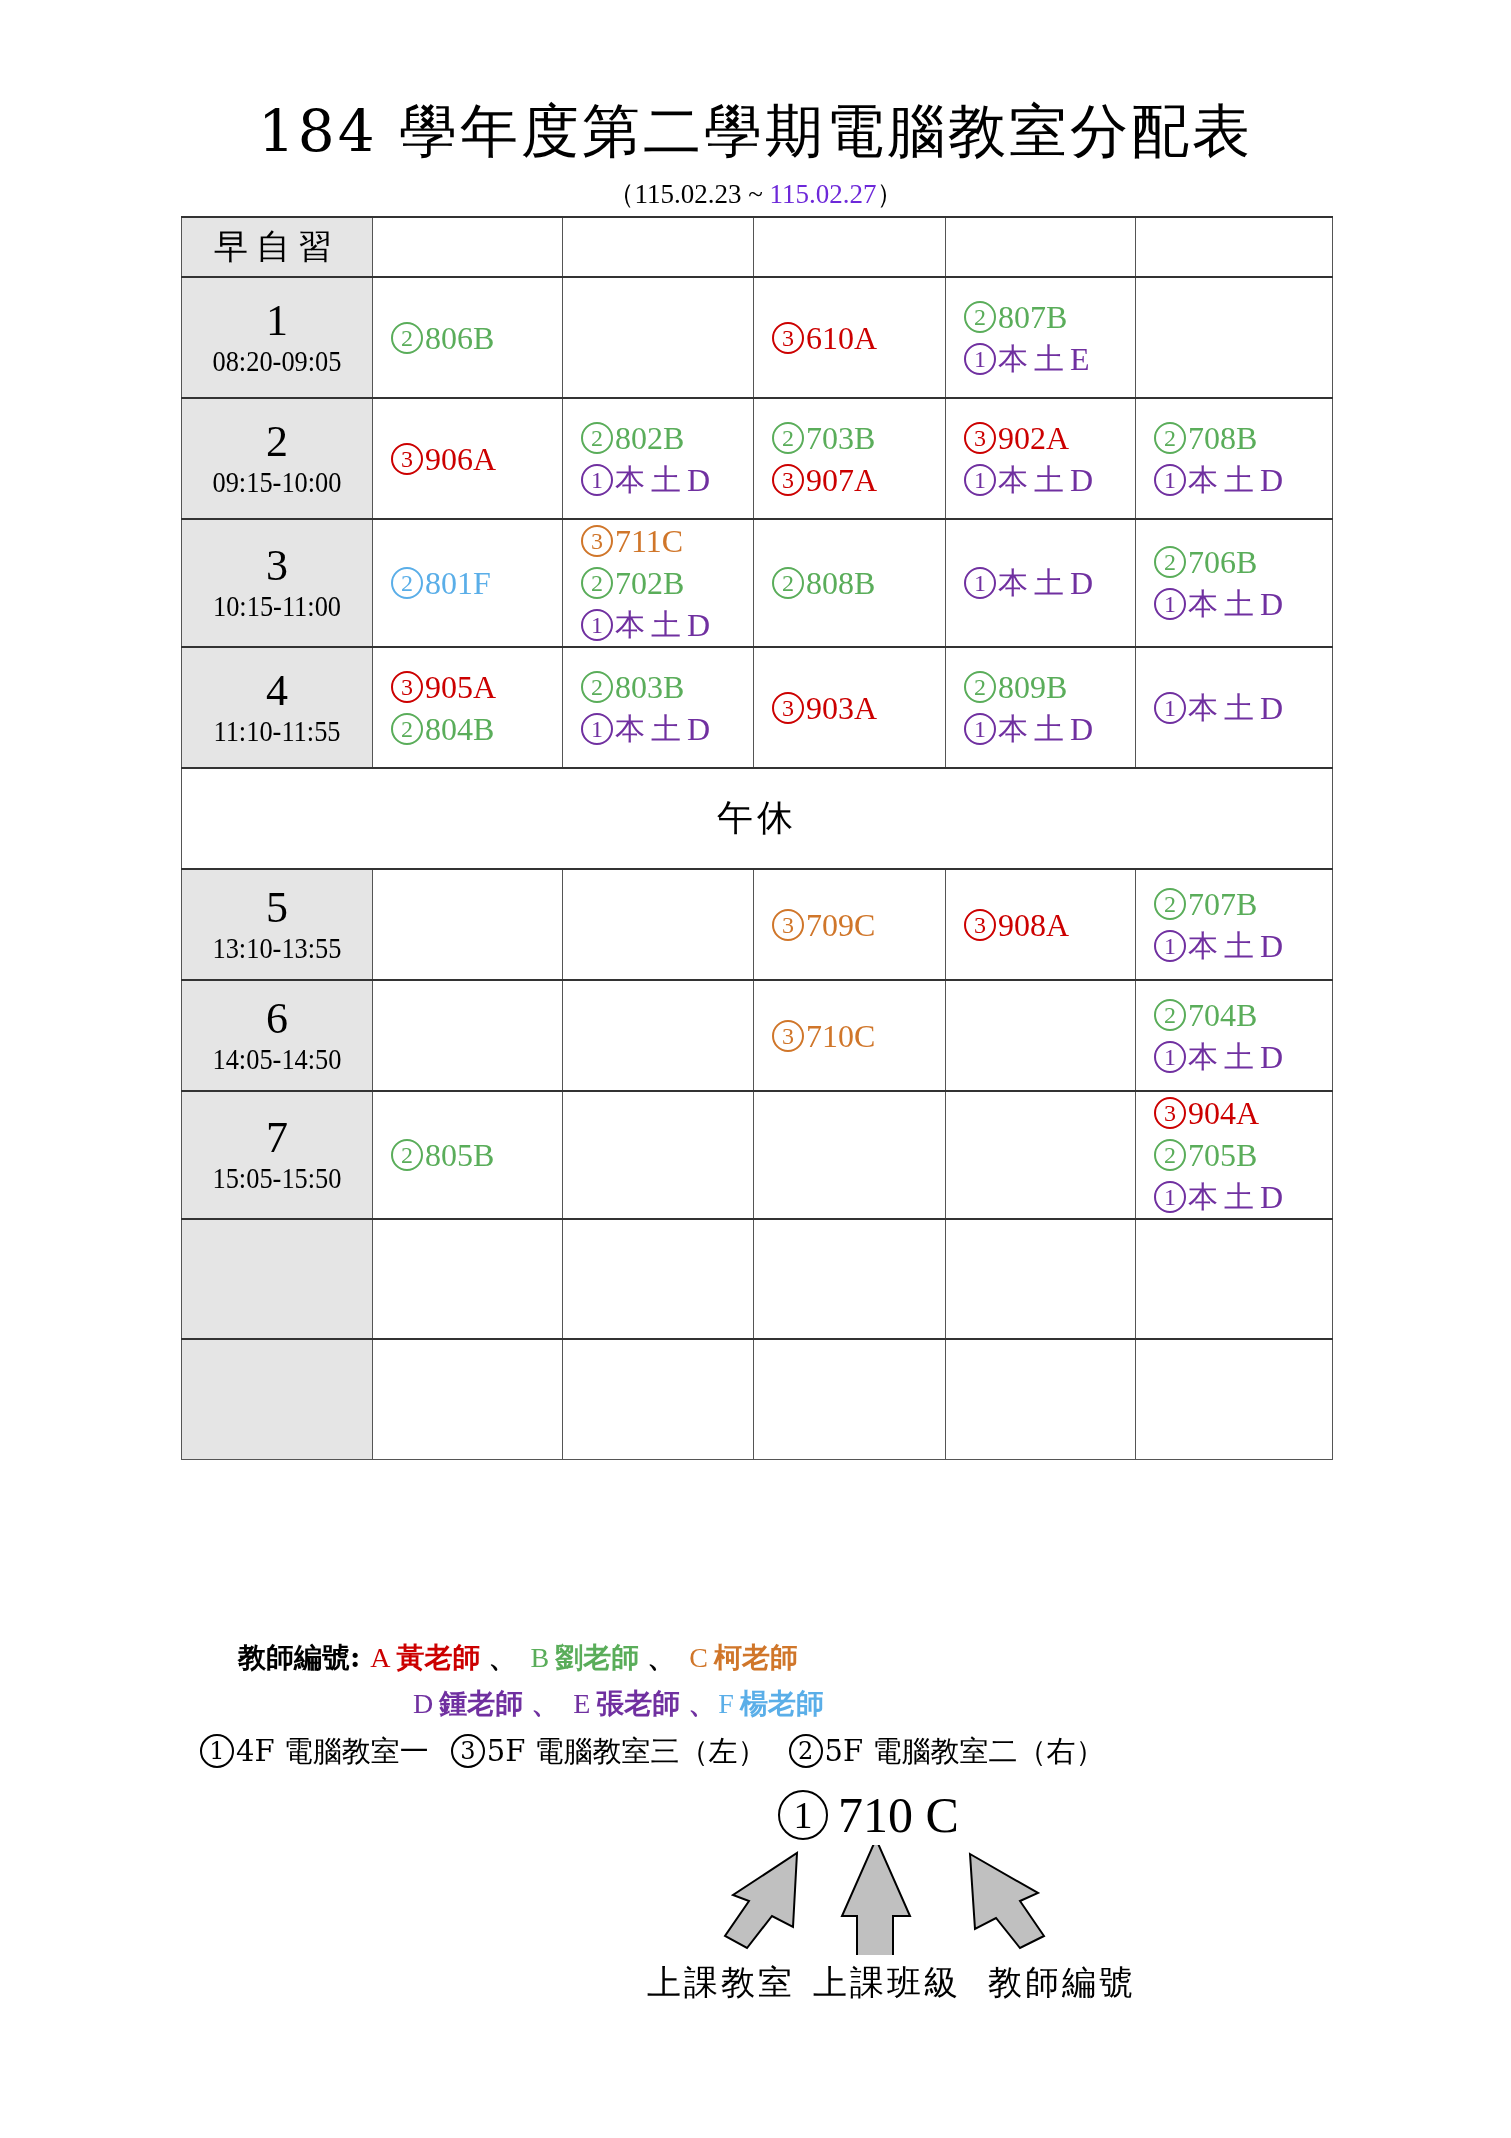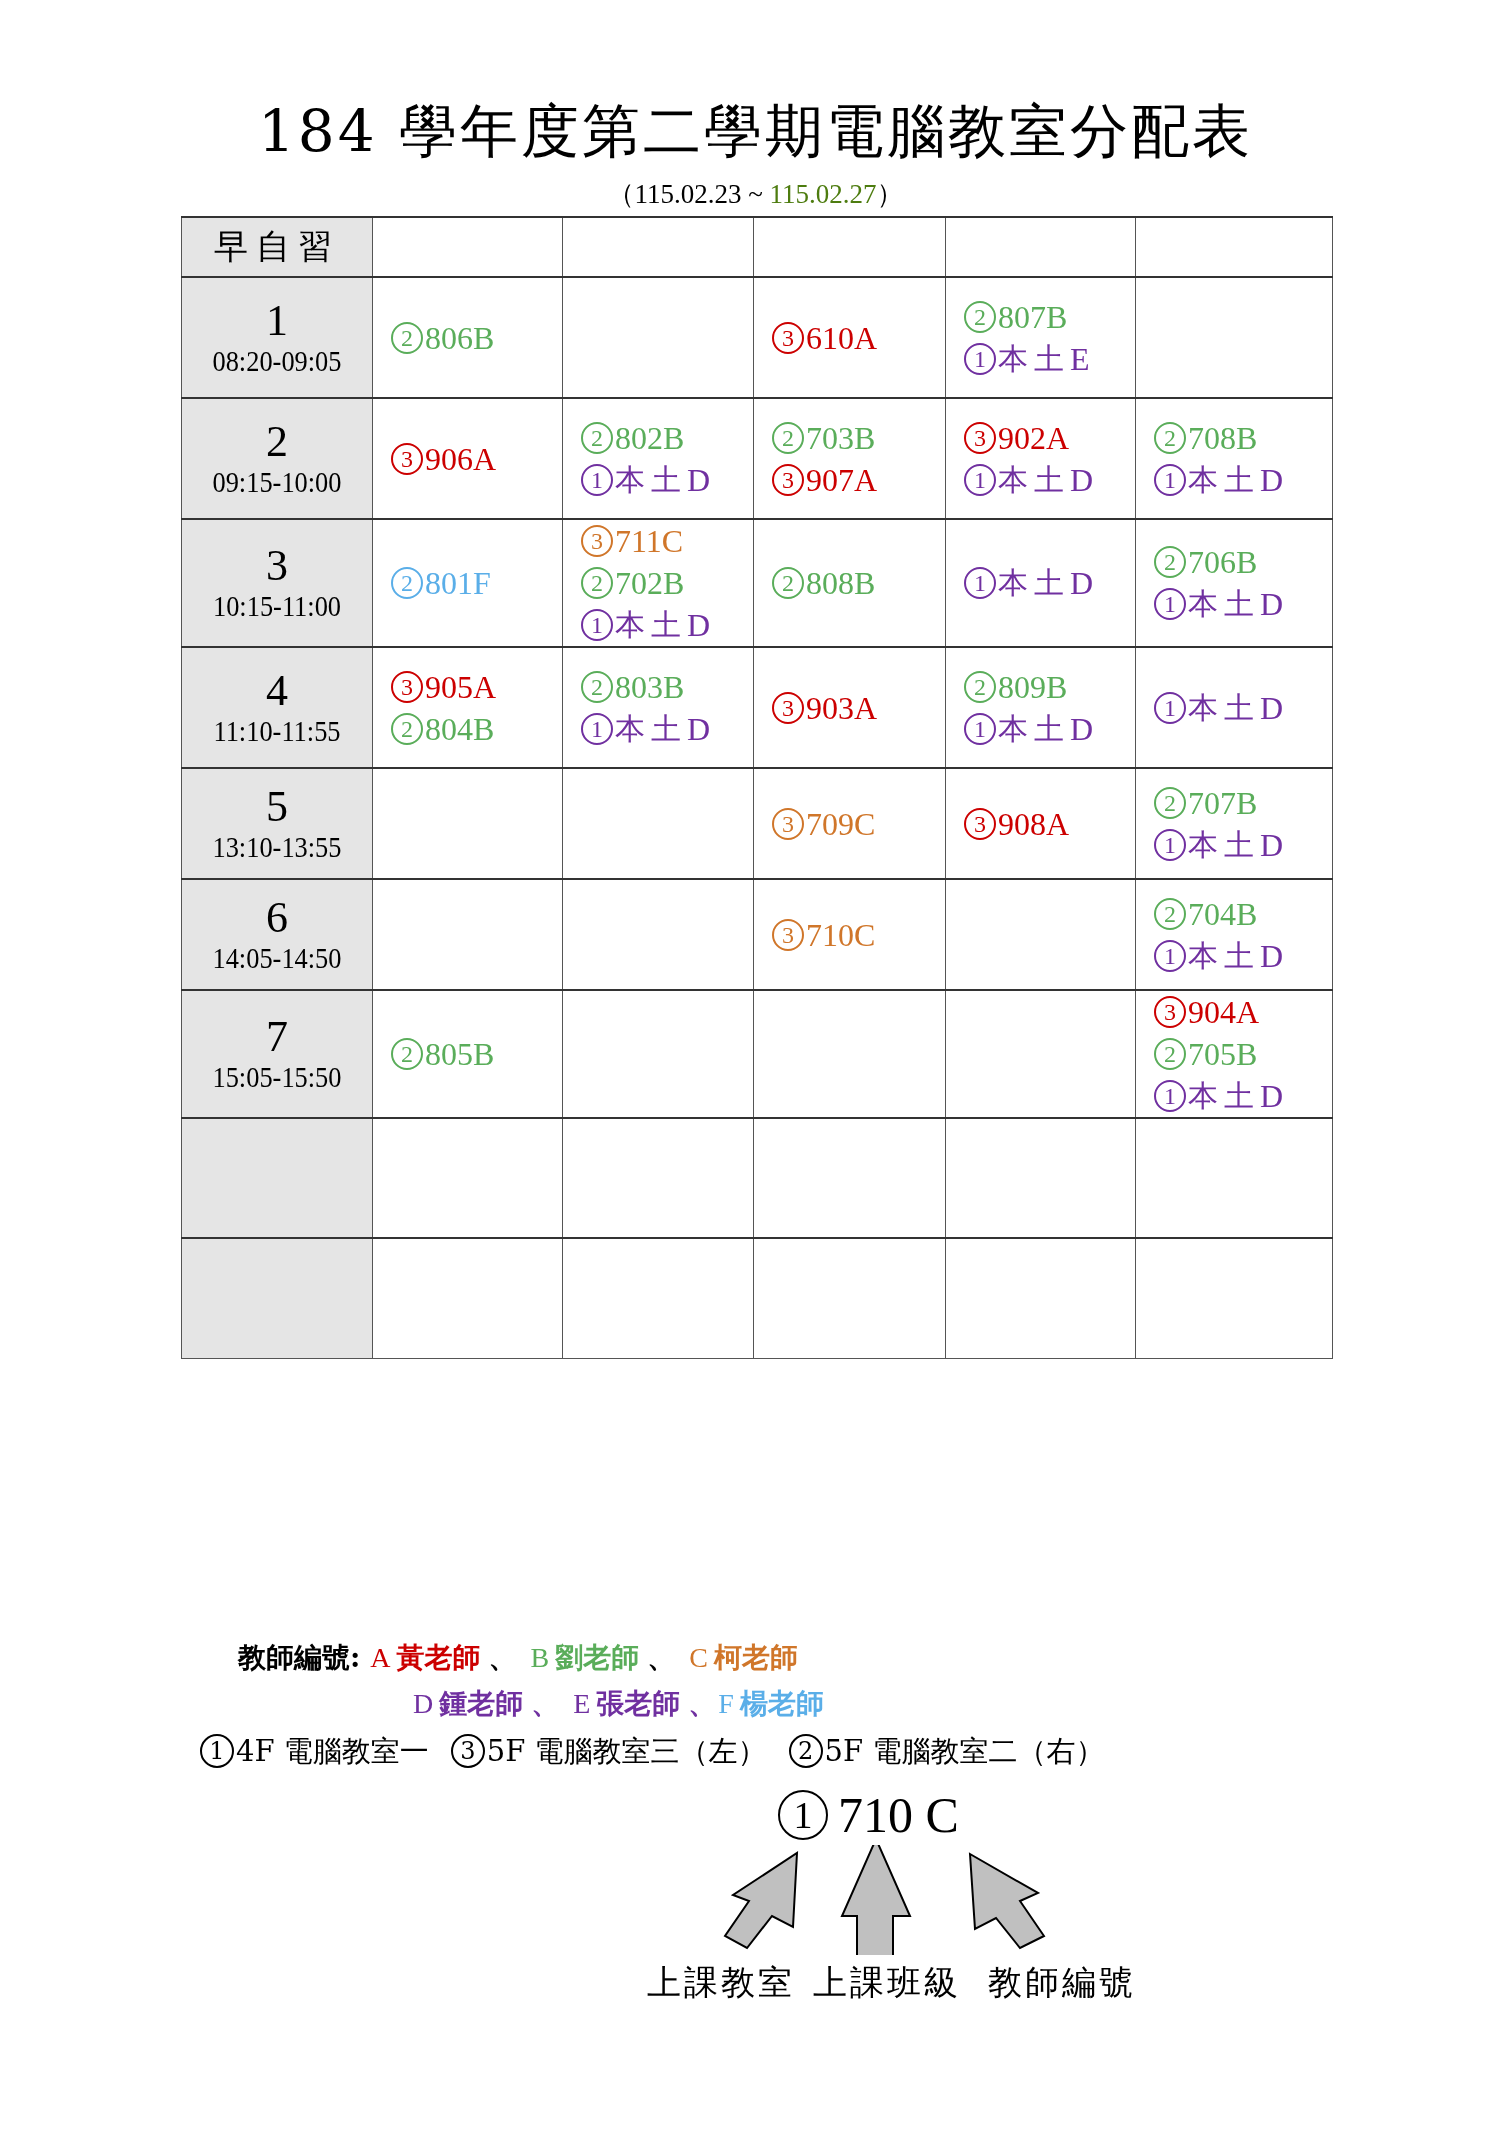--- a/index.html
+++ b/index.html
@@ -3,21 +3,21 @@
 <meta charset="utf-8">
 <style>
   html, body { margin: 0; padding: 0; background: #ffffff; }
   body { width: 1511px; height: 2138px; position: relative; overflow: hidden;
          font-family: "Liberation Serif", "DejaVu Serif", serif; color: #000; }
   .title { position: absolute; left: 0; width: 1511px; top: 96px; text-align: center;
            font-size: 58px; line-height: 70px; letter-spacing: 3px;
            font-family: "DejaVu Serif", "Liberation Serif", serif; }
   .subtitle { position: absolute; left: 0; width: 1511px; top: 176px; text-align: center;
               font-size: 27px; line-height: 36px; font-family: "Liberation Serif", serif; }
-  .subtitle .red { color: #4d7c0f; }
+  .subtitle .red { color: #6d28d9; }
   table.sched { position: absolute; left: 181px; top: 216px; border-collapse: collapse;
                 table-layout: fixed; width: 1151px; }
   table.sched td, table.sched th { border: 1.5px solid #555; padding: 0; vertical-align: middle; }
   table.sched tr.hline td, table.sched tr.hline th { border-top: 2px solid #333; }
   th.day { background: #e5e5e5; font-weight: normal; font-size: 36px; letter-spacing: 5px;
            font-family: "DejaVu Serif", serif; text-align: center; }
   th.corner { background: #e5e5e5; }
   td.period { background: #e5e5e5; text-align: center; margin-left: 36px; }
   .pnum { font-size: 44px; line-height: 46px; font-family: "Liberation Serif", serif; }
   .ptime { font-size: 30px; line-height: 34px; font-family: "Liberation Serif", serif; letter-spacing: 0px;
@@ -277,20 +277,23 @@
         </div>
         </td>
         <td class="slot">
           <div class="entry c-D">
           <span class="circ">1</span>
           <span class="cjk">本土</span>
           <span>D</span>
         </div>
         </td>
       </tr>
+      <tr class="hline" style="height:101px">
+        <td class="lunch" colspan="6">午休</td>
+      </tr>
       <tr class="hline" style="height:111px">
         <td class="period">
       <div class="pnum">5</div>
       <div class="ptime">13:10-13:55</div>
         </td>
         <td class="slot"></td>
         <td class="slot"></td>
         <td class="slot">
           <div class="entry c-C">
           <span class="circ">3</span>

